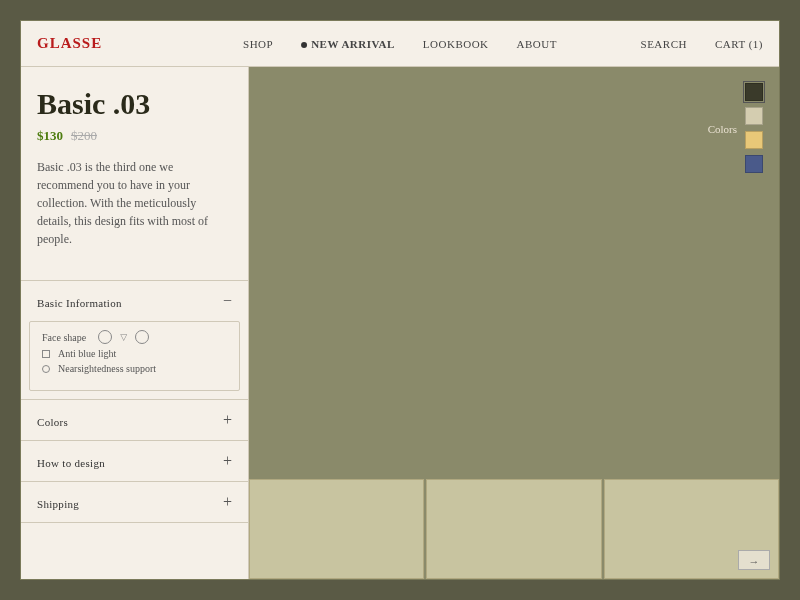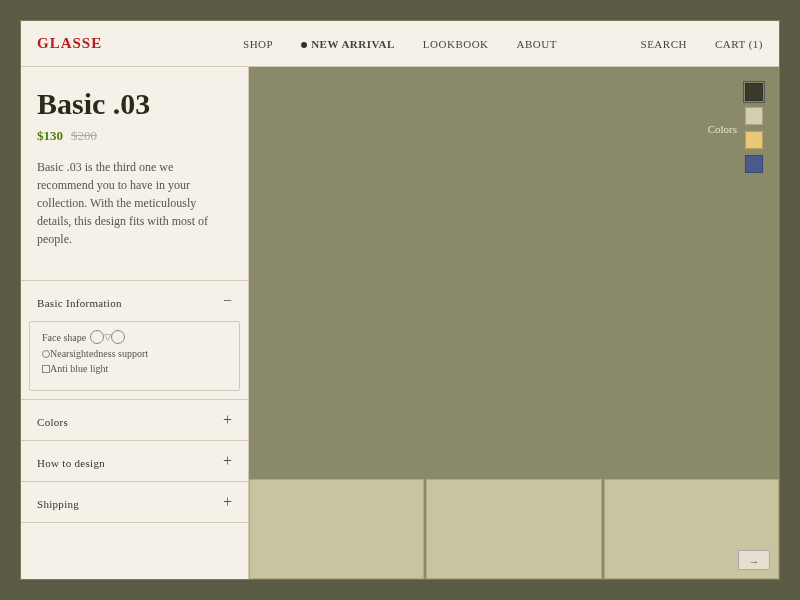--- a/index.html
+++ b/index.html
@@ -163,21 +163,21 @@
       border: 1px solid #d0c9b8;
       margin: 0 8px 8px 8px;
       border-radius: 2px;
     }
     .accordion-content-row {
       font-size: 10px;
       color: #555;
       margin-bottom: 4px;
       display: flex;
       align-items: center;
-      gap: 0;
+      gap: 8px;
     }
     .face-shape-icon {
       width: 14px;
       height: 14px;
       border: 1px solid #888;
       display: inline-block;
     }
     .face-shape-icon.round { border-radius: 50%; }
     .feature-dot {
       width: 8px;
@@ -306,26 +306,26 @@
           <span class="accordion-icon">−</span>
         </div>
         <div class="accordion-content">
           <div class="accordion-content-row">
             <span style="font-size:10px;color:#555;margin-right:4px;">Face shape</span>
             <span class="face-shape-icon round"></span>
             <span style="font-size:9px;color:#888;">▽</span>
             <span class="face-shape-icon round"></span>
           </div>
           <div class="accordion-content-row">
+            <span class="feature-square"></span>
+            <span>Anti blue light</span>
+          </div>
+          <div class="accordion-content-row">
             <span class="feature-dot"></span>
             <span>Nearsightedness support</span>
-          </div>
-          <div class="accordion-content-row">
-            <span class="feature-square"></span>
-            <span>Anti blue light</span>
           </div>
         </div>
       </div>
 
       <div class="accordion-section">
         <div class="accordion-header">
           <span class="accordion-title">Colors</span>
           <span class="accordion-icon">+</span>
         </div>
       </div>

